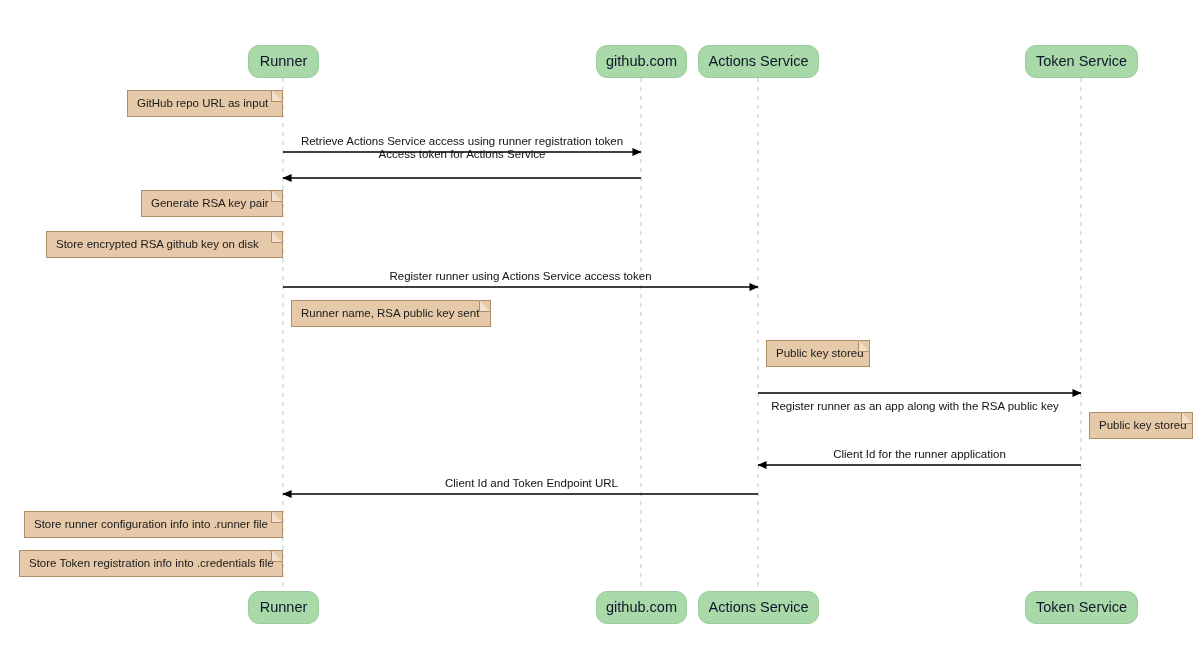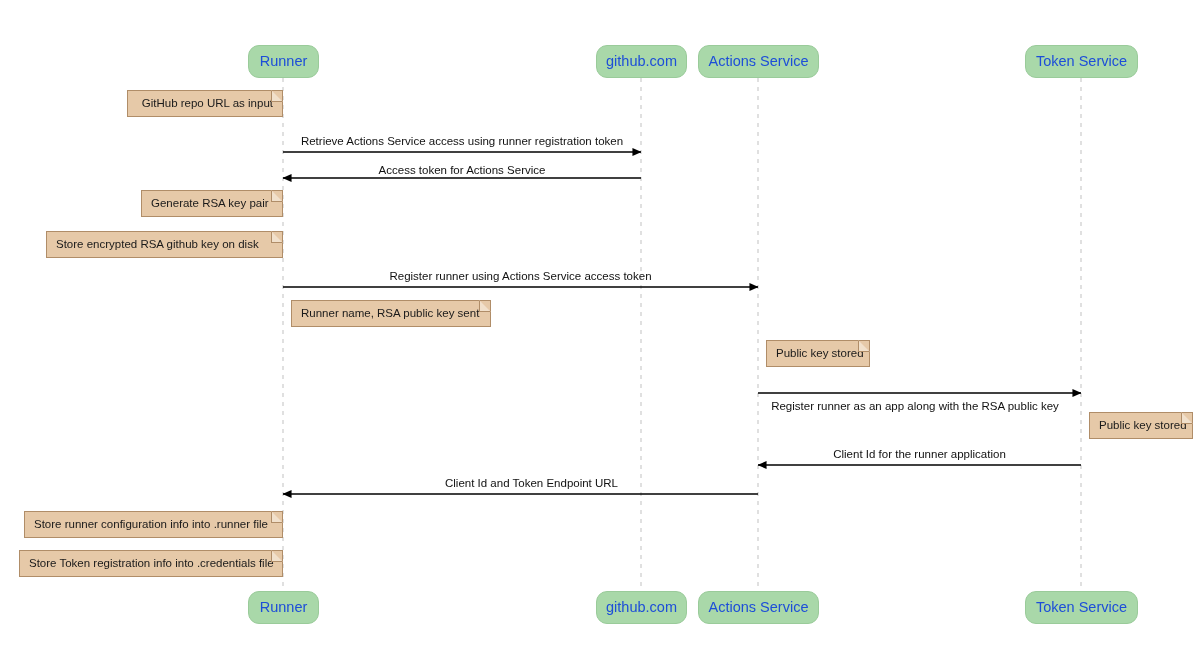--- a/index.html
+++ b/index.html
@@ -40,21 +40,21 @@
   .participant {
     position: absolute;
     box-sizing: border-box;
     background: #a9d8a9;
     border: 1px solid #9acb9a;
     border-radius: 11px;
     height: 33px;
     line-height: 31px;
     text-align: center;
     font-size: 14.5px;
-    color: #1d4ed8;
+    color: #0f172a;
     white-space: nowrap;
   }
   .note {
     position: absolute;
     box-sizing: border-box;
     background: #e6c9a8;
     border: 1px solid #b08d68;
     height: 27px;
     line-height: 25px;
     font-size: 11.5px;
@@ -117,31 +117,31 @@
       <div class="participant" style="left: 698px; width: 121px; top: 45px;"><span>Actions Service</span></div>
       <div class="participant" style="left: 1025px; width: 113px; top: 45px;"><span>Token Service</span></div>
     </div>
   <div id="participants-bottom">
       <div class="participant" style="left: 248px; width: 71px; top: 591px;"><span>Runner</span></div>
       <div class="participant" style="left: 596px; width: 91px; top: 591px;"><span>github.com</span></div>
       <div class="participant" style="left: 698px; width: 121px; top: 591px;"><span>Actions Service</span></div>
       <div class="participant" style="left: 1025px; width: 113px; top: 591px;"><span>Token Service</span></div>
     </div>
   <div id="notes-group">
-      <div class="note" style="left: 127px; top: 90px; width: 156px; text-align: right;"><span>GitHub repo URL as input</span><span class="fold"></span></div>
+      <div class="note" style="left: 127px; top: 90px; width: 156px;"><span>GitHub repo URL as input</span><span class="fold"></span></div>
       <div class="note" style="left: 141px; top: 190px; width: 142px;"><span>Generate RSA key pair</span><span class="fold"></span></div>
       <div class="note" style="left: 46px; top: 231px; width: 237px;"><span>Store encrypted RSA github key on disk</span><span class="fold"></span></div>
       <div class="note" style="left: 291px; top: 300px; width: 200px;"><span>Runner name, RSA public key sent</span><span class="fold"></span></div>
       <div class="note" style="left: 766px; top: 340px; width: 104px;"><span>Public key stored</span><span class="fold"></span></div>
       <div class="note" style="left: 1089px; top: 412px; width: 104px;"><span>Public key stored</span><span class="fold"></span></div>
       <div class="note" style="left: 24px; top: 511px; width: 259px;"><span>Store runner configuration info into .runner file</span><span class="fold"></span></div>
       <div class="note" style="left: 19px; top: 550px; width: 264px; text-align: right;"><span>Store Token registration info into .credentials file</span><span class="fold"></span></div>
     </div>
   <div id="labels-group">
       <div class="msg-label" style="left: 462px; top: 135px;">Retrieve Actions Service access using runner registration token</div>
-      <div class="msg-label" style="left: 462px; top: 164px; text-align: right;">Access token for Actions Service</div>
+      <div class="msg-label" style="left: 462px; top: 148px; text-align: right;">Access token for Actions Service</div>
       <div class="msg-label" style="left: 520.5px; top: 270px;">Register runner using Actions Service access token</div>
       <div class="msg-label" style="left: 915px; top: 376px; margin-top: 24px;">Register runner as an app along with the RSA public key</div>
       <div class="msg-label" style="left: 919.5px; top: 448px;">Client Id for the runner application</div>
       <div class="msg-label" style="left: 520.5px; top: 477px; margin-left: 11px;">Client Id and Token Endpoint URL</div>
     </div>
 
 </div>
 
 </body></html>

